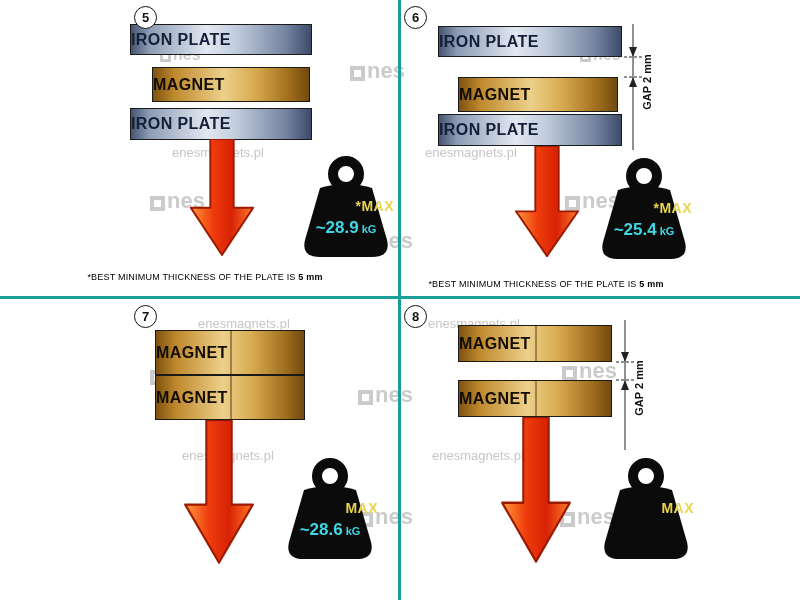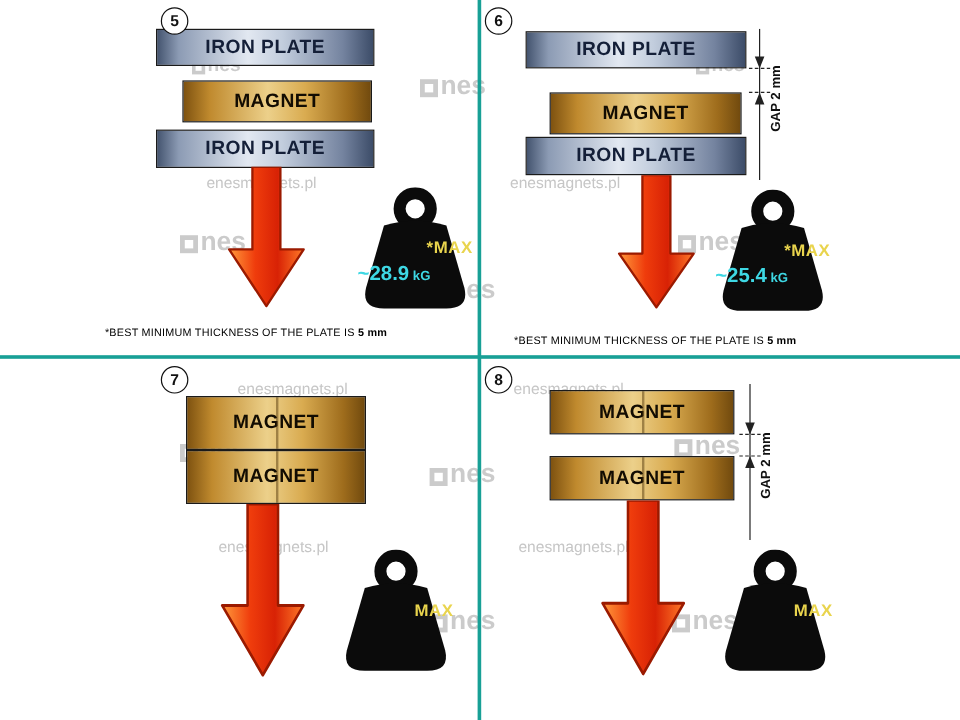--- a/index.html
+++ b/index.html
@@ -4,32 +4,32 @@
 <style>
   *{box-sizing:border-box;margin:0;padding:0}
   body{font-family:"Liberation Sans",sans-serif;background:#fff}
   #canvas{position:relative;width:800px;height:600px;background:#fff;overflow:hidden}
   .divider{position:absolute;background:#18a096;z-index:6}
   #div-v{left:398px;top:0;width:3px;height:600px}
   #div-h{left:0;top:296px;width:800px;height:3px}
   .circ{position:absolute;width:23px;height:23px;border:1.6px solid #111;border-radius:50%;
         display:flex;align-items:center;justify-content:center;font-size:13px;font-weight:bold;
         background:#fff;z-index:4;color:#111}
-  .layer{position:absolute;display:flex;align-items:center;justify-content:center;
+  .layer{position:absolute;display:flex;align-items:center;
          border:1px solid #1a1a1a;z-index:3}
   .iron{background:linear-gradient(90deg,#44546f 0%,#8c9bb4 10%,#e2e8f1 42%,#c2cddd 58%,#74839f 86%,#3c4c68 100%)}
   .magnet{background:linear-gradient(90deg,#7e5210 0%,#c08a2e 14%,#ecd08a 45%,#d9ab50 65%,#9e6c1c 88%,#714a0e 100%)}
   .iron-label{color:#141f38;font-weight:bold;font-size:16px;letter-spacing:.4px}
   .magnet-label{color:#120c02;font-weight:bold;font-size:16px;letter-spacing:.4px}
   .vsplit{position:absolute;left:50%;top:0;width:2px;height:100%;background:rgba(70,45,5,.45)}
   .arrow{position:absolute;z-index:4}
   .weight{position:absolute;width:96px;height:104px;z-index:4}
   .wt-max{position:absolute;left:0;top:42px;width:100%;text-align:right;color:#e9d44d;
           font-weight:bold;font-size:14px;letter-spacing:.5px}
-  .wt-val{position:absolute;left:0;top:62px;width:100%;color:#3ed8e4;
+  .wt-val{position:absolute;left:0;top:62px;width:100%;text-align:center;color:#3ed8e4;
           font-weight:bold;font-size:17px}
   .wt-unit{font-size:11px;margin-left:3px}
   .note{position:absolute;font-size:9px;color:#000;text-align:center;letter-spacing:.2px;z-index:4}
   .gapdim{position:absolute;z-index:4}
   .gap-label{position:absolute;width:72px;text-align:center;font-size:11px;font-weight:bold;
              color:#111;transform:rotate(-90deg);z-index:4}
   .wm-text{position:absolute;color:#c6c6c6;font-size:13px;z-index:1}
   .wm-logo{position:absolute;display:flex;align-items:flex-end;z-index:1;opacity:.9}
   .wm-logo .sq{display:inline-block;border:4px solid #c6c6c6;width:15px;height:15px;margin-right:2px}
   .wm-logo .nes{font-weight:bold;font-size:22px;line-height:.85;color:#c6c6c6}
@@ -181,20 +181,21 @@
     </div>
     <svg class="arrow" style="left:182px;top:420px" width="74" height="145" viewBox="0 0 70 120" preserveAspectRatio="none">
       <polygon points="23,0 47,0 47,70 67,70 35,118 3,70 23,70" fill="url(#arrowGrad)" stroke="#9b1a00" stroke-width="2" stroke-linejoin="round"></polygon>
     </svg>
     <div class="weight" style="left:282px;top:458px">
       <svg width="96" height="104" viewBox="0 0 96 104">
         <circle cx="48" cy="18" r="13" fill="none" stroke="#0b0b0b" stroke-width="10"></circle>
         <path d="M22 32 Q48 24 74 32 L89 84 Q93 101 74 101 L22 101 Q3 101 7 84 Z" fill="#0b0b0b"></path>
       </svg>
       <div class="wt-max">MAX</div>
+      <div class="wt-val"><span>~28.6</span><span class="wt-unit">kG</span></div>
     </div>
   </section>
 
   <section>
     <div class="circ" style="left:404px;top:305px">8</div>
     <div class="layer magnet" style="left:458px;top:325px;width:154px;height:37px">
       <div class="vsplit"></div>
       <span class="magnet-label">MAGNET</span>
     </div>
     <div class="layer magnet" style="left:458px;top:380px;width:154px;height:37px">

